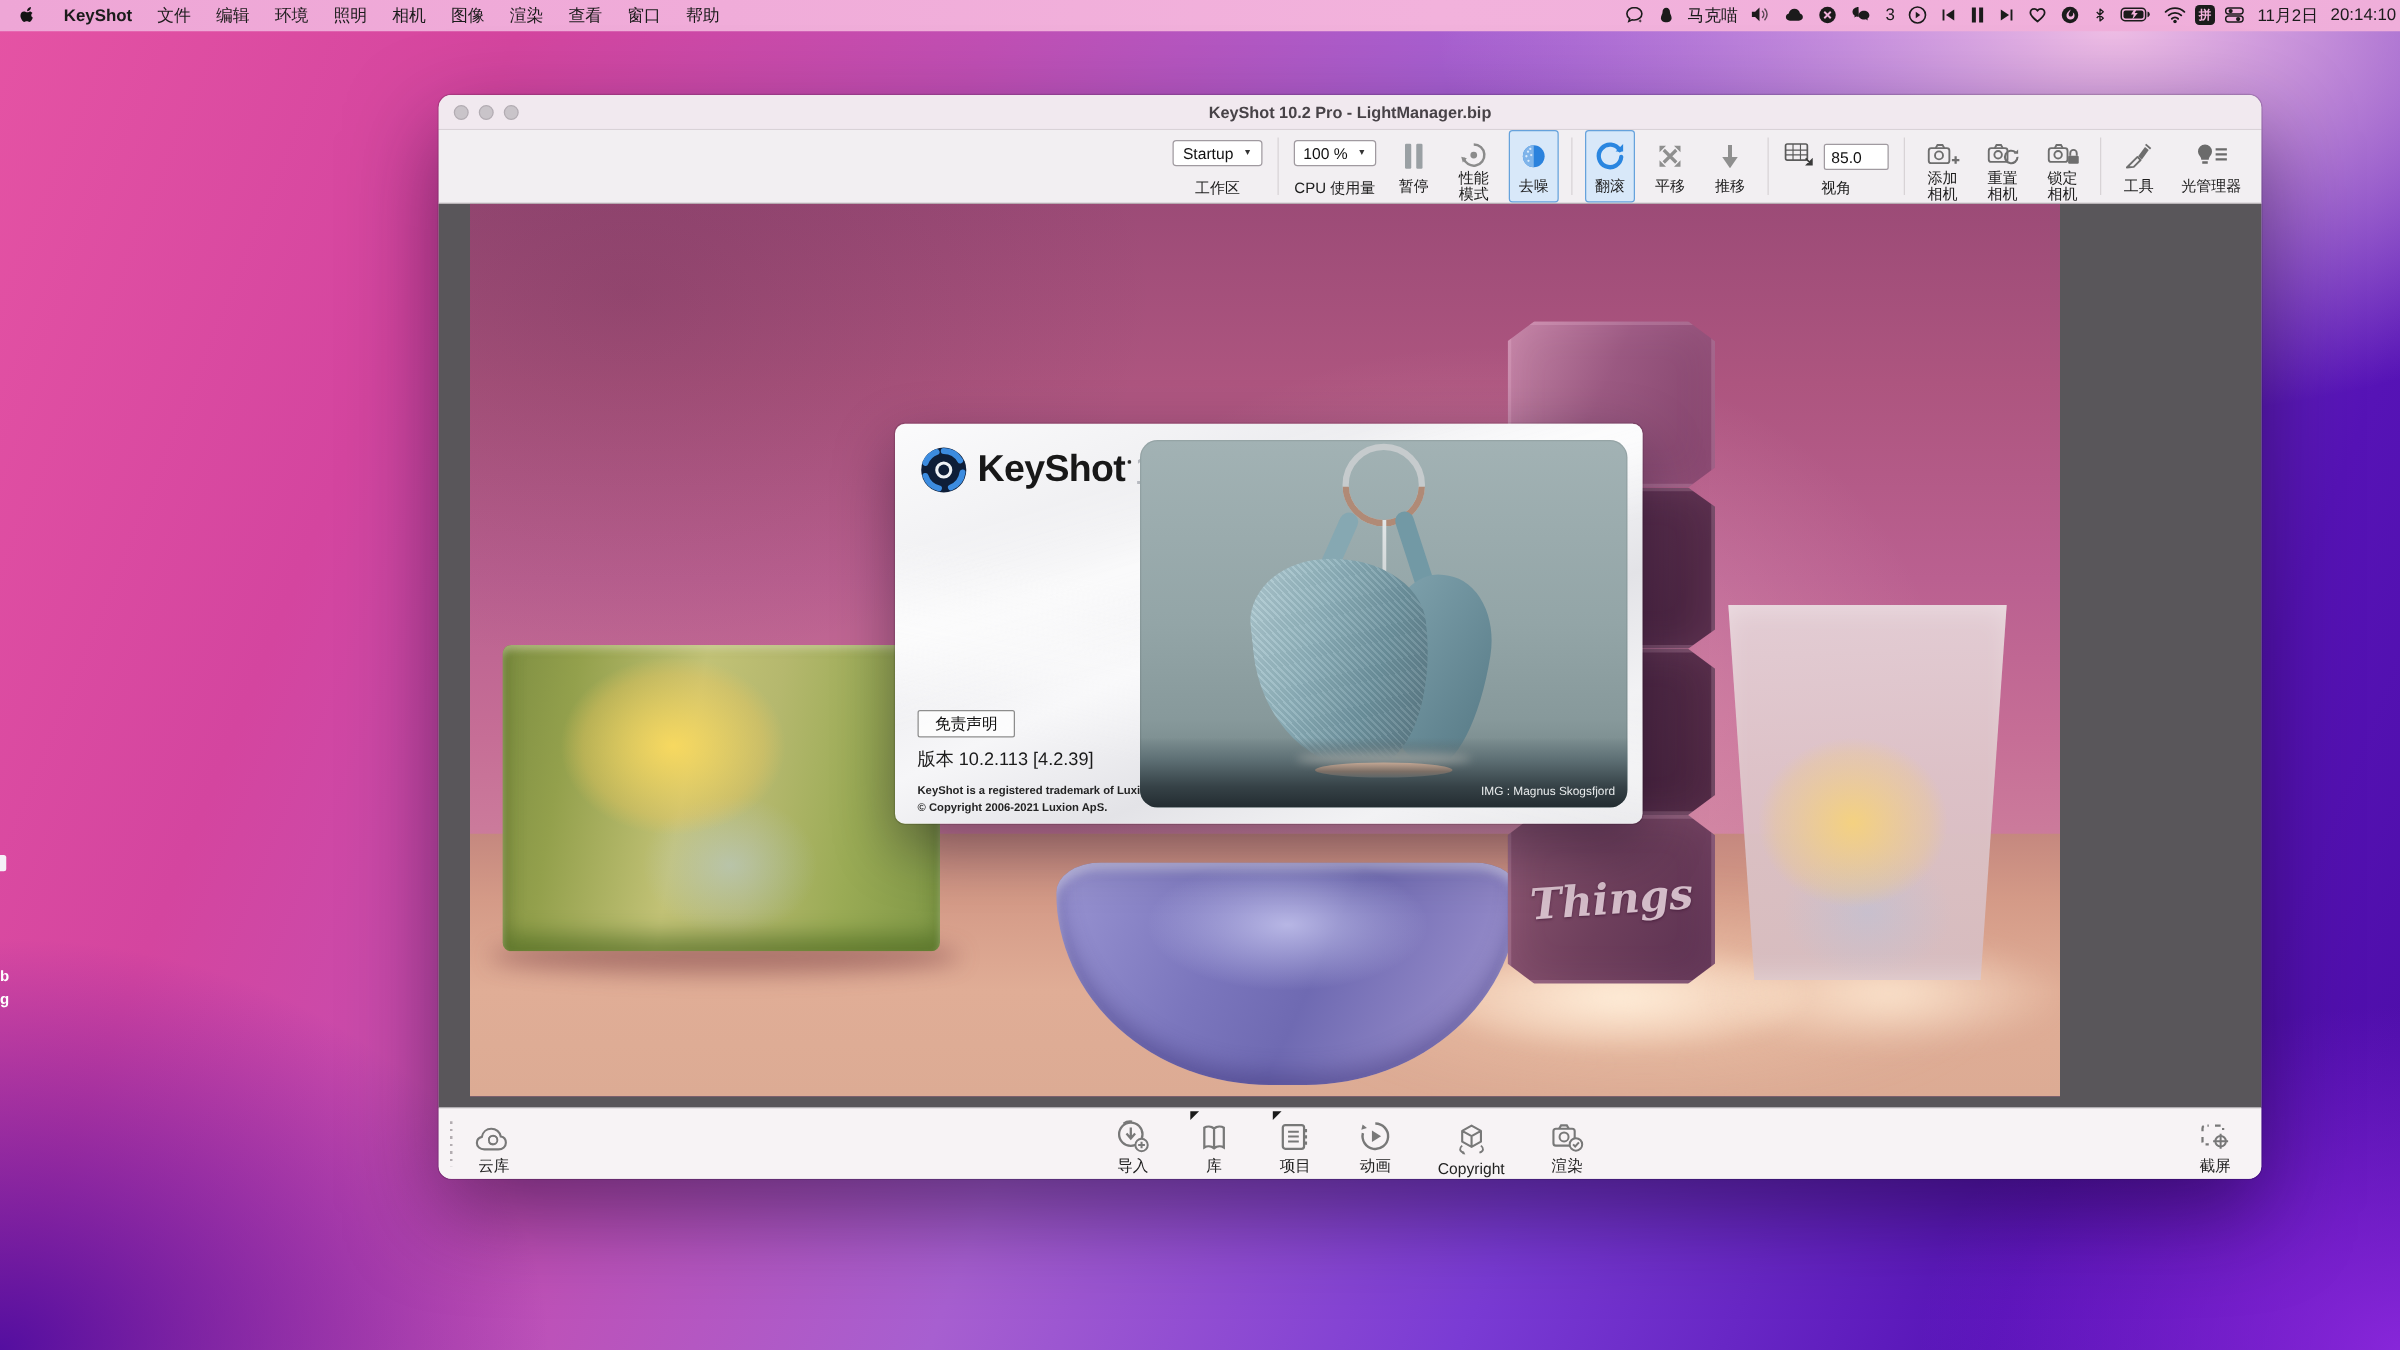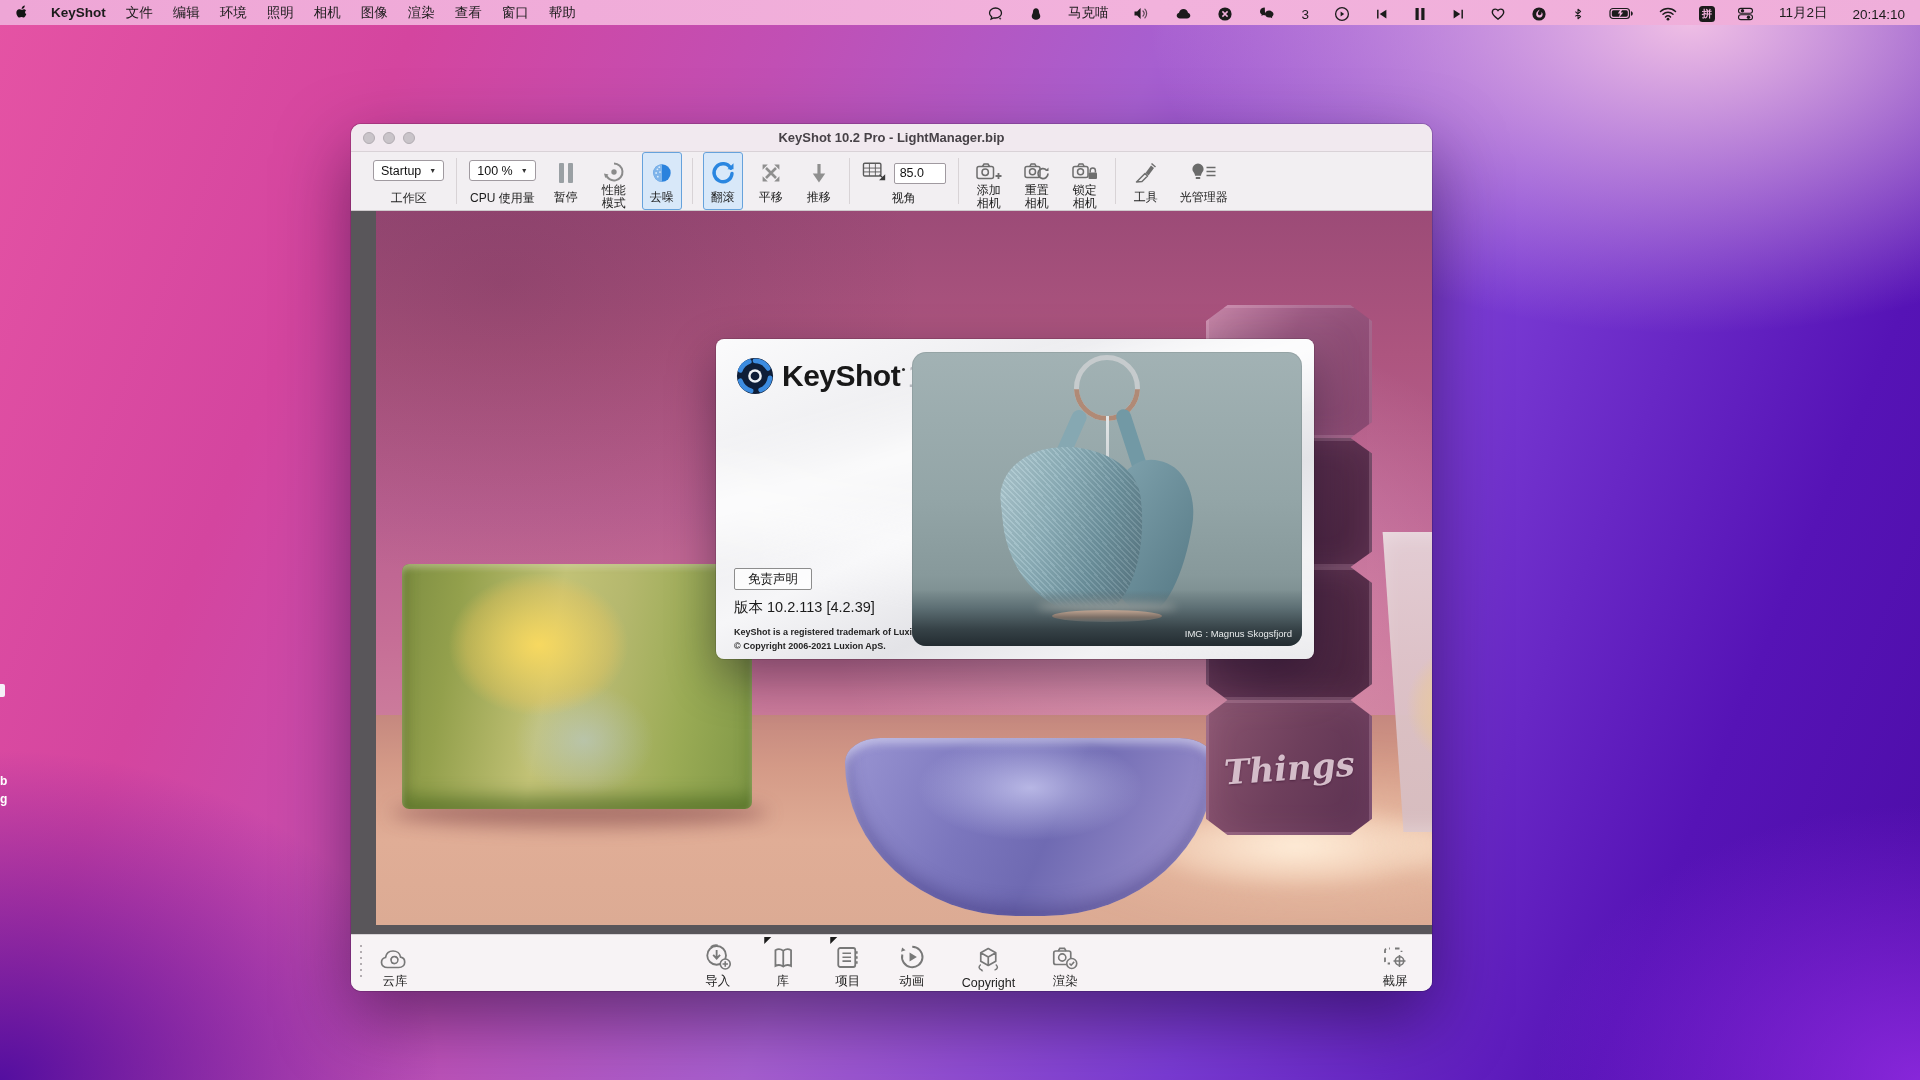--- a/index.html
+++ b/index.html
@@ -15,43 +15,43 @@
   }
 
   
   #menubar { position:absolute; left:0; top:0; width:1920px; height:25px;
     background:linear-gradient(90deg,#eea6d6,#f2b2dc 60%,#efaeda);
     display:flex; align-items:center; color:#1b1b1b; font-size:13.5px; }
   .mleft { display:flex; align-items:center; }
   .mi { padding:0 10px; white-space:nowrap; }
   .mi.app { font-weight:700; padding-left:12px; }
   .apple { padding:0 10px 0 14px; display:flex; align-items:center; }
-  .mright { margin-left:auto; display:flex; align-items:flex-end; gap:19px; padding-right:12px; }
+  .mright { margin-left:auto; display:flex; align-items:flex-start; gap:4px; }
   .sic { display:flex; align-items:center; justify-content:center; height:16px; padding:0 3px; }
   .sic svg { display:block; }
   .mtxt { padding:0 3px; white-space:nowrap; }
   .pinbox { width:16px; height:16px; background:#1b1b1b; color:#f2b2dc; border-radius:3.5px;
     font-size:10px; font-weight:700; display:flex; align-items:center; justify-content:center; }
 
   
   .frag { position:absolute; color:#fff; font-size:12px; font-weight:700; left:0; }
   #fragbar { position:absolute; left:0; top:684px; width:5px; height:13px; background:#f5f0f8; border-radius:0 2px 2px 0; }
 
   
-  #win { position:absolute; left:351px; top:76px; width:1081px; height:867px;
-    border-radius:10px; background:#f2eff2; box-shadow:0 28px 70px rgba(20,0,40,.5), 0 0 0 1px rgba(0,0,0,.15);margin-top:48px; }
+  #win { position:absolute; left:351px; top:76px; width:1458px; height:867px;
+    border-radius:10px; background:#f2eff2; box-shadow:0 28px 70px rgba(20,0,40,.5), 0 0 0 1px rgba(0,0,0,.15); }
   #titlebar { position:absolute; left:0; top:0; right:0; height:28px; background:#f1e9ef;
     border-radius:10px 10px 0 0; border-bottom:1px solid #d9d2d7; display:flex; align-items:center; }
   .lights { display:flex; gap:8px; padding-left:12px; }
   .light { width:12px; height:12px; border-radius:50%; background:#c9c4c9; border:1px solid #b2acb2; }
   #wtitle { position:absolute; left:0; right:0; text-align:center; font-size:13px; font-weight:700; color:#474247; }
 
   
   #toolbar { position:absolute; left:0; top:28px; right:0; height:59px; background:#f2eff2;
-    border-bottom:1px solid #cfcacd; display:flex; align-items:stretch; padding-left:10px; }
+    border-bottom:1px solid #cfcacd; display:flex; align-items:stretch; padding-left:10px;justify-content:flex-end; }
   .tgroup { display:flex; align-items:stretch; gap:8px; padding:0 10px; }
   .tsep { width:1px; background:#d8d3d6; margin:6px 0; }
   .tctrl { display:flex; flex-direction:column; align-items:center; justify-content:space-between; padding:8px 2px 5px; }
   .dd { background:#fff; border:1px solid #a09aa0; border-radius:3px; height:21px; padding:0 7px;
     font-size:12.5px; color:#111; display:flex; align-items:center; gap:8px; }
   .caret { font-size:7px; color:#333; }
   .num { width:52px; height:21px; border:1px solid #a09aa0; border-radius:2px; font-size:12.5px;
     padding:0 5px; color:#111; background:#fff; font-family:inherit; }
   .tlabel { font-size:12px; color:#1c1c1c; line-height:1.05; text-align:center; white-space:nowrap; }
   .ti { display:flex; flex-direction:column; align-items:center; justify-content:space-between;

